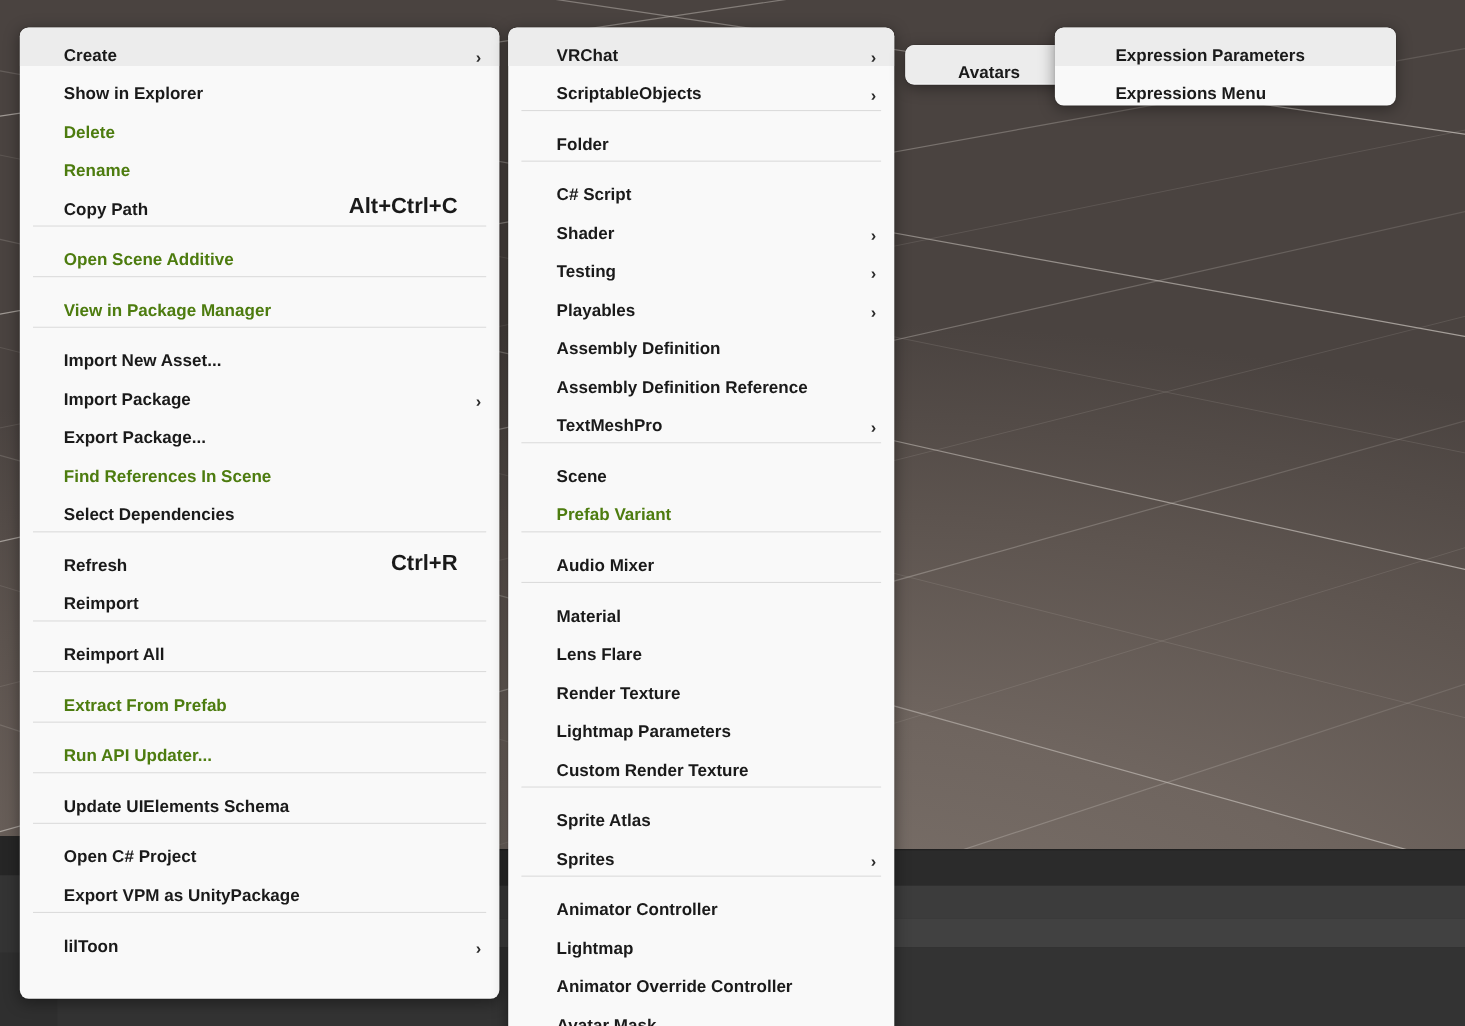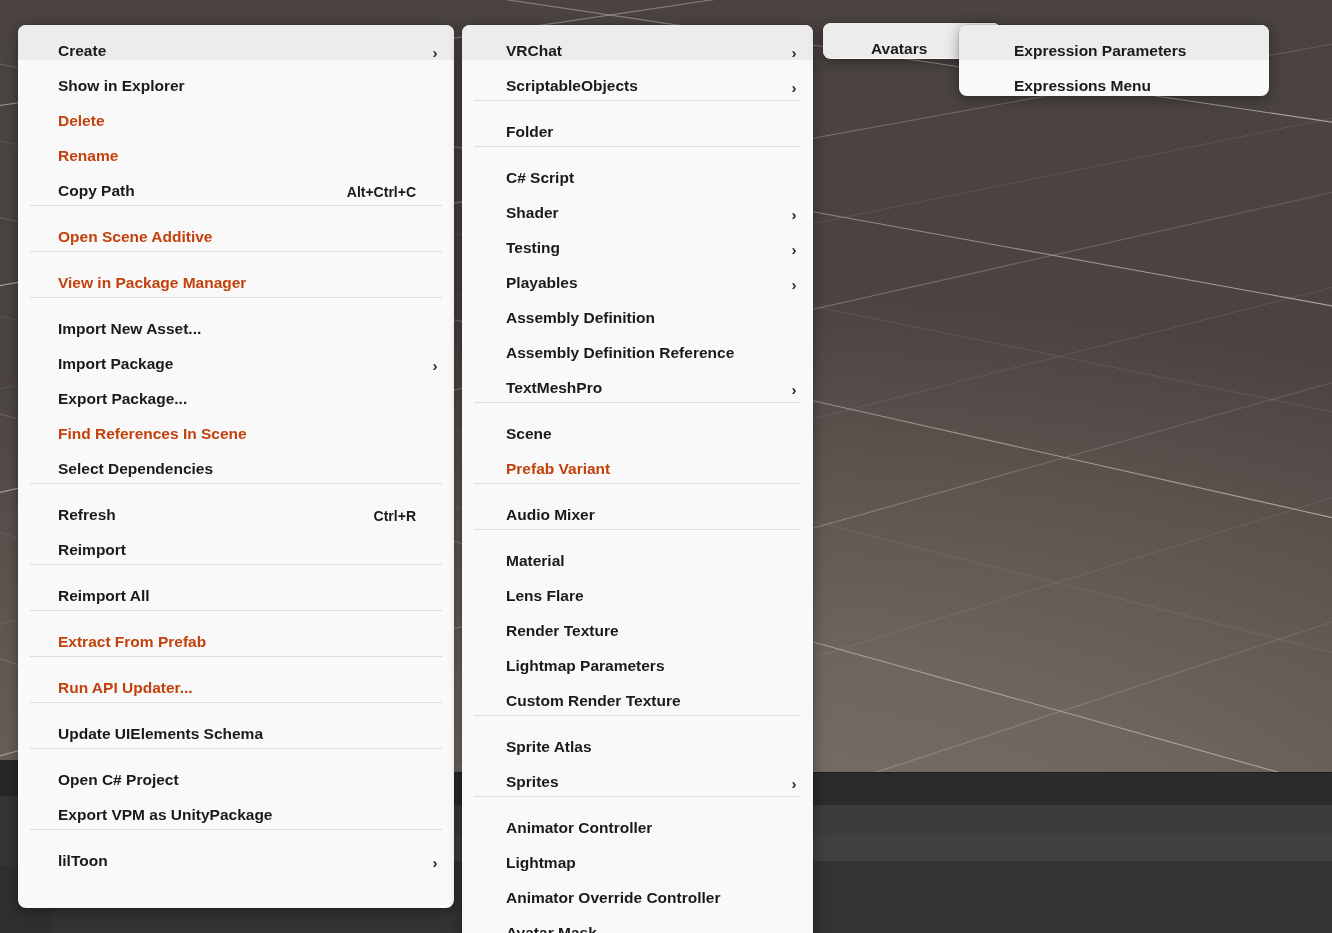--- a/index.html
+++ b/index.html
@@ -57,39 +57,39 @@
     color: #1a1a1a;
     overflow: hidden;
     box-sizing: border-box;
   }
 
   
   #menu-assets { left: 18px; top: 25px; width: 436px; height: 883px; border-bottom-left-radius: 8px; border-bottom-right-radius: 8px; }
   
   #menu-create { left: 462px; top: 25px; width: 351px; height: 920px; border-bottom-left-radius:0; border-bottom-right-radius:0; }
   
-  #menu-vrchat { left: 823px; top: 23px; width: 178px; height: 36px; }
+  #menu-vrchat { left: 823px; top: 41px; width: 178px; height: 36px; }
   
   #menu-avatars { left: 959px; top: 25px; width: 310px; height: 71px; }
 
   .mi {
     position: relative;
     display: flex;
     align-items: flex-end;
     height: 35px;
     padding: 0 14px 0 40px;
     box-sizing: border-box;
     white-space: nowrap;
     cursor: default;
     font-weight: bold;
   }
   .mi .lbl { flex: 1 1 auto; overflow: hidden; }
-  .mi.disabled .lbl { color: #c2410c; }
+  .mi.disabled .lbl { color: #4d7c0f; }
   .mi.highlight { background: #ececec; }
-  .mi .shortcut { color: #1a1a1a; font-size: 14px; margin-left: 36px; }
+  .mi .shortcut { color: #1a1a1a; font-size: 20px; margin-left: 36px; }
   .mi .chev {
     margin-left: 14px;
     font-size: 15px;
     color: #2a2a2a;
     line-height: 1;
     width: 10px;
     text-align: center;
   }
   .mi.nochev .chev { visibility: hidden; }
 

